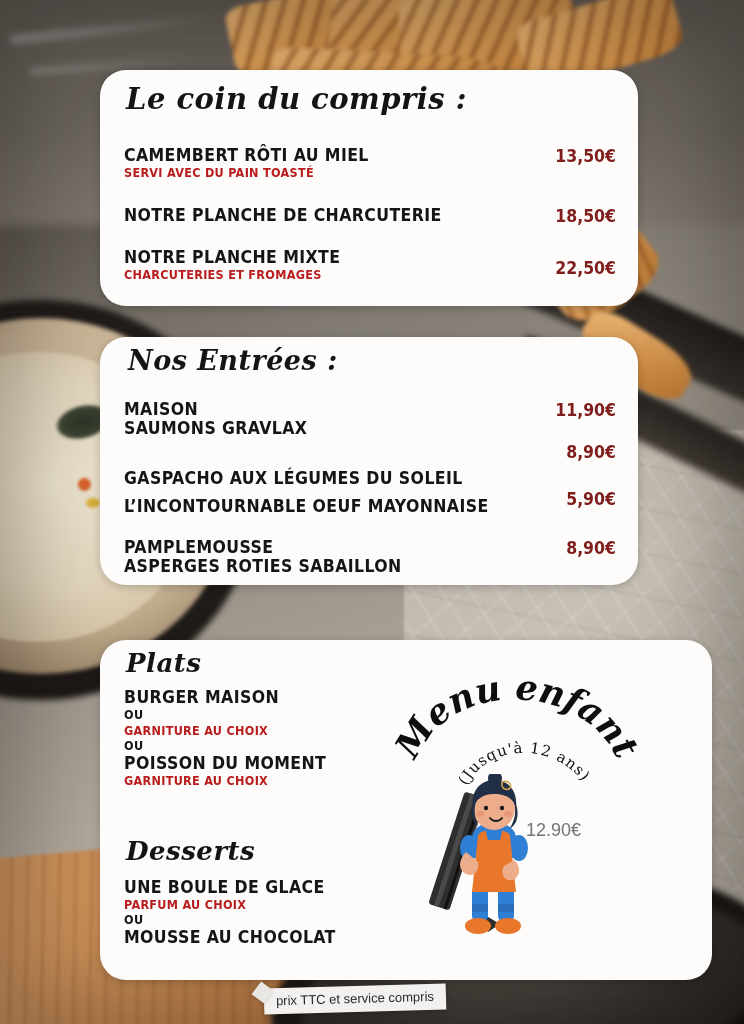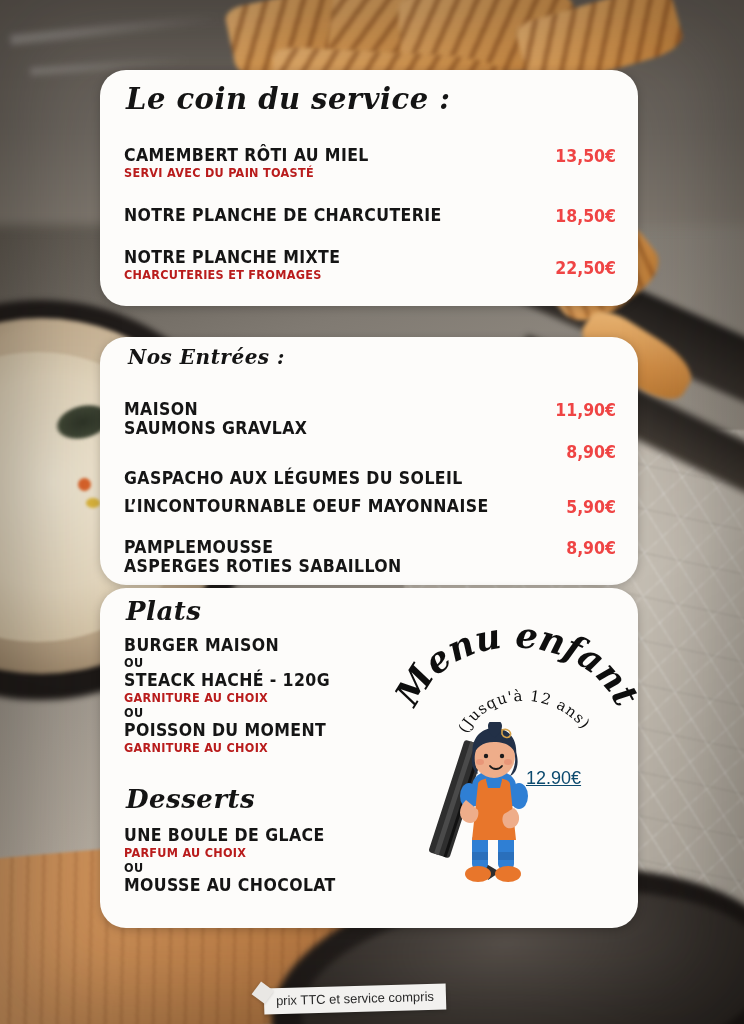--- a/index.html
+++ b/index.html
@@ -163,62 +163,62 @@
 
   
   .card {
     position:absolute;
     background:#fdfcfa;
     border-radius:26px;
     box-shadow:0 2px 10px rgba(0,0,0,.22);
   }
   #card-partage { left:100px; top:70px;  width:538px; height:236px; }
   #card-entrees { left:100px; top:337px; width:538px; height:248px; }
-  #card-plats   { left:100px; top:588px; width:538px; height:340px; }
+  #card-plats   { left:100px; top:640px; width:612px; height:340px; }
 
   
   .script-title {
     font-family:"DejaVu Serif", serif;
     font-style:italic;
     font-weight:700;
     color:#141414;
     letter-spacing:.5px;
   }
   #title-partage { position:absolute; left:26px; top:12px; font-size:29px; }
-  #title-entrees { position:absolute; left:28px; top:8px;  font-size:20px; }
+  #title-entrees { position:absolute; left:28px; top:8px;  font-size:27px; }
   #title-plats   { position:absolute; left:26px; top:8px;  font-size:26px; }
   #title-desserts{ position:absolute; left:26px; top:196px; font-size:26px; }
 
   
   .cond {
     font-family:"Liberation Sans Narrow","DejaVu Sans Condensed","Liberation Sans", sans-serif;
     font-stretch:condensed;
     text-transform:uppercase;
     color:#151515;
     letter-spacing:.4px;
   }
   .item-name { font-size:17.5px; font-weight:700; line-height:19px; }
   .item-sub  { font-size:12.5px; font-weight:700; line-height:15px; color:#b91c1c; letter-spacing:.3px; }
   .item-price{
-    font-size:17.5px; font-weight:700; color:#ef4444;
+    font-size:17.5px; font-weight:700; color:#7f1d1d;
     font-family:"Liberation Sans Narrow","DejaVu Sans Condensed","Liberation Sans", sans-serif;
     font-stretch:condensed;
     position:absolute; right:22px; text-align:right; white-space:nowrap;
   }
   .row { position:absolute; left:24px; }
 
   
   #p-row-0 { top:76px; } #p-price-0 { top:76px; }
   #p-row-1 { top:136px; } #p-price-1 { top:136px;margin-left:24px; }
   #p-row-2 { top:178px; } #p-price-2 { top:188px; }
 
   
   #e-row-0 { top:63px; } #e-price-0 { top:63px; }
   #e-row-1 { top:105px;margin-top:27px; } #e-price-1 { top:105px; }
-  #e-row-2 { top:160px; } #e-price-2 { top:160px; }
+  #e-row-2 { top:160px; } #e-price-2 { top:152px; }
   #e-row-3 { top:201px; } #e-price-3 { top:201px; }
 
   
   #plats-list { position:absolute; left:24px; top:48px; width:280px; }
   #desserts-list { position:absolute; left:24px; top:238px; width:280px; }
   .ou { font-size:12.5px; font-weight:700; line-height:16px; }
 
   
   #menu-enfant { position:absolute; left:308px; top:46px; width:226px; height:258px; }
 
@@ -233,21 +233,21 @@
   }
   .arc-sub {
     font-family:"DejaVu Serif", serif;
     font-size:15px;
     letter-spacing:1px;
   }
 
   #enfant-price {
     position:absolute; left:118px; top:134px;
     font-family:"Liberation Sans", sans-serif;
-    font-size:18px; color:#0c4a6e;text-decoration:underline;
+    font-size:18px; color:#737373;
   }
 
   
   #kid { position:absolute; left:20px; top:88px; width:140px; height:166px; }
 
   
   #footer-note {
     position:absolute; left:264px; top:986px;
     transform:rotate(-1.6deg);
     background:#f2f1ef;
@@ -291,21 +291,21 @@
     <div class="blade2"></div>
     <div class="bread-r2"></div>
     <div class="bread-r"></div>
     <div class="wood"></div>
     <div class="pan-bottom"></div>
     <div class="pan-bottom-rim"></div>
     <div class="vignette"></div>
   </div>
 
   <div class="card" id="card-partage">
-    <div class="script-title" id="title-partage">Le coin du service :</div>
+    <div class="script-title" id="title-partage">Le coin du compris :</div>
 
     <div class="row cond" id="p-row-0">
       <div class="item-name">CAMEMBERT RÔTi AU MiEL</div>
       <div class="item-sub">SERVi AVEC DU PAIN TOASTÉ</div>
     </div>
     <div class="item-price" id="p-price-0">13,50€</div>
 
     <div class="row cond" id="p-row-1">
       <div class="item-name">NOTRE PLANCHE DE CHARCUTERiE</div>
     </div>
@@ -343,21 +343,20 @@
     </div>
     <div class="item-price" id="e-price-3">8,90€</div>
   </div>
 
   <div class="card" id="card-plats">
     <div class="script-title" id="title-plats">Plats</div>
 
     <div class="cond" id="plats-list">
       <div class="item-name">BURGER MAiSON</div>
       <div class="ou">OU</div>
-      <div class="item-name">STEACK HACHÉ - 120G</div>
       <div class="item-sub">GARNiTURE AU CHOiX</div>
       <div class="ou">OU</div>
       <div class="item-name">POiSSON DU MOMENT</div>
       <div class="item-sub">GARNiTURE AU CHOiX</div>
     </div>
 
     <div class="script-title" id="title-desserts">Desserts</div>
 
     <div class="cond" id="desserts-list">
       <div class="item-name">UNE BOULE DE GLACE</div>

